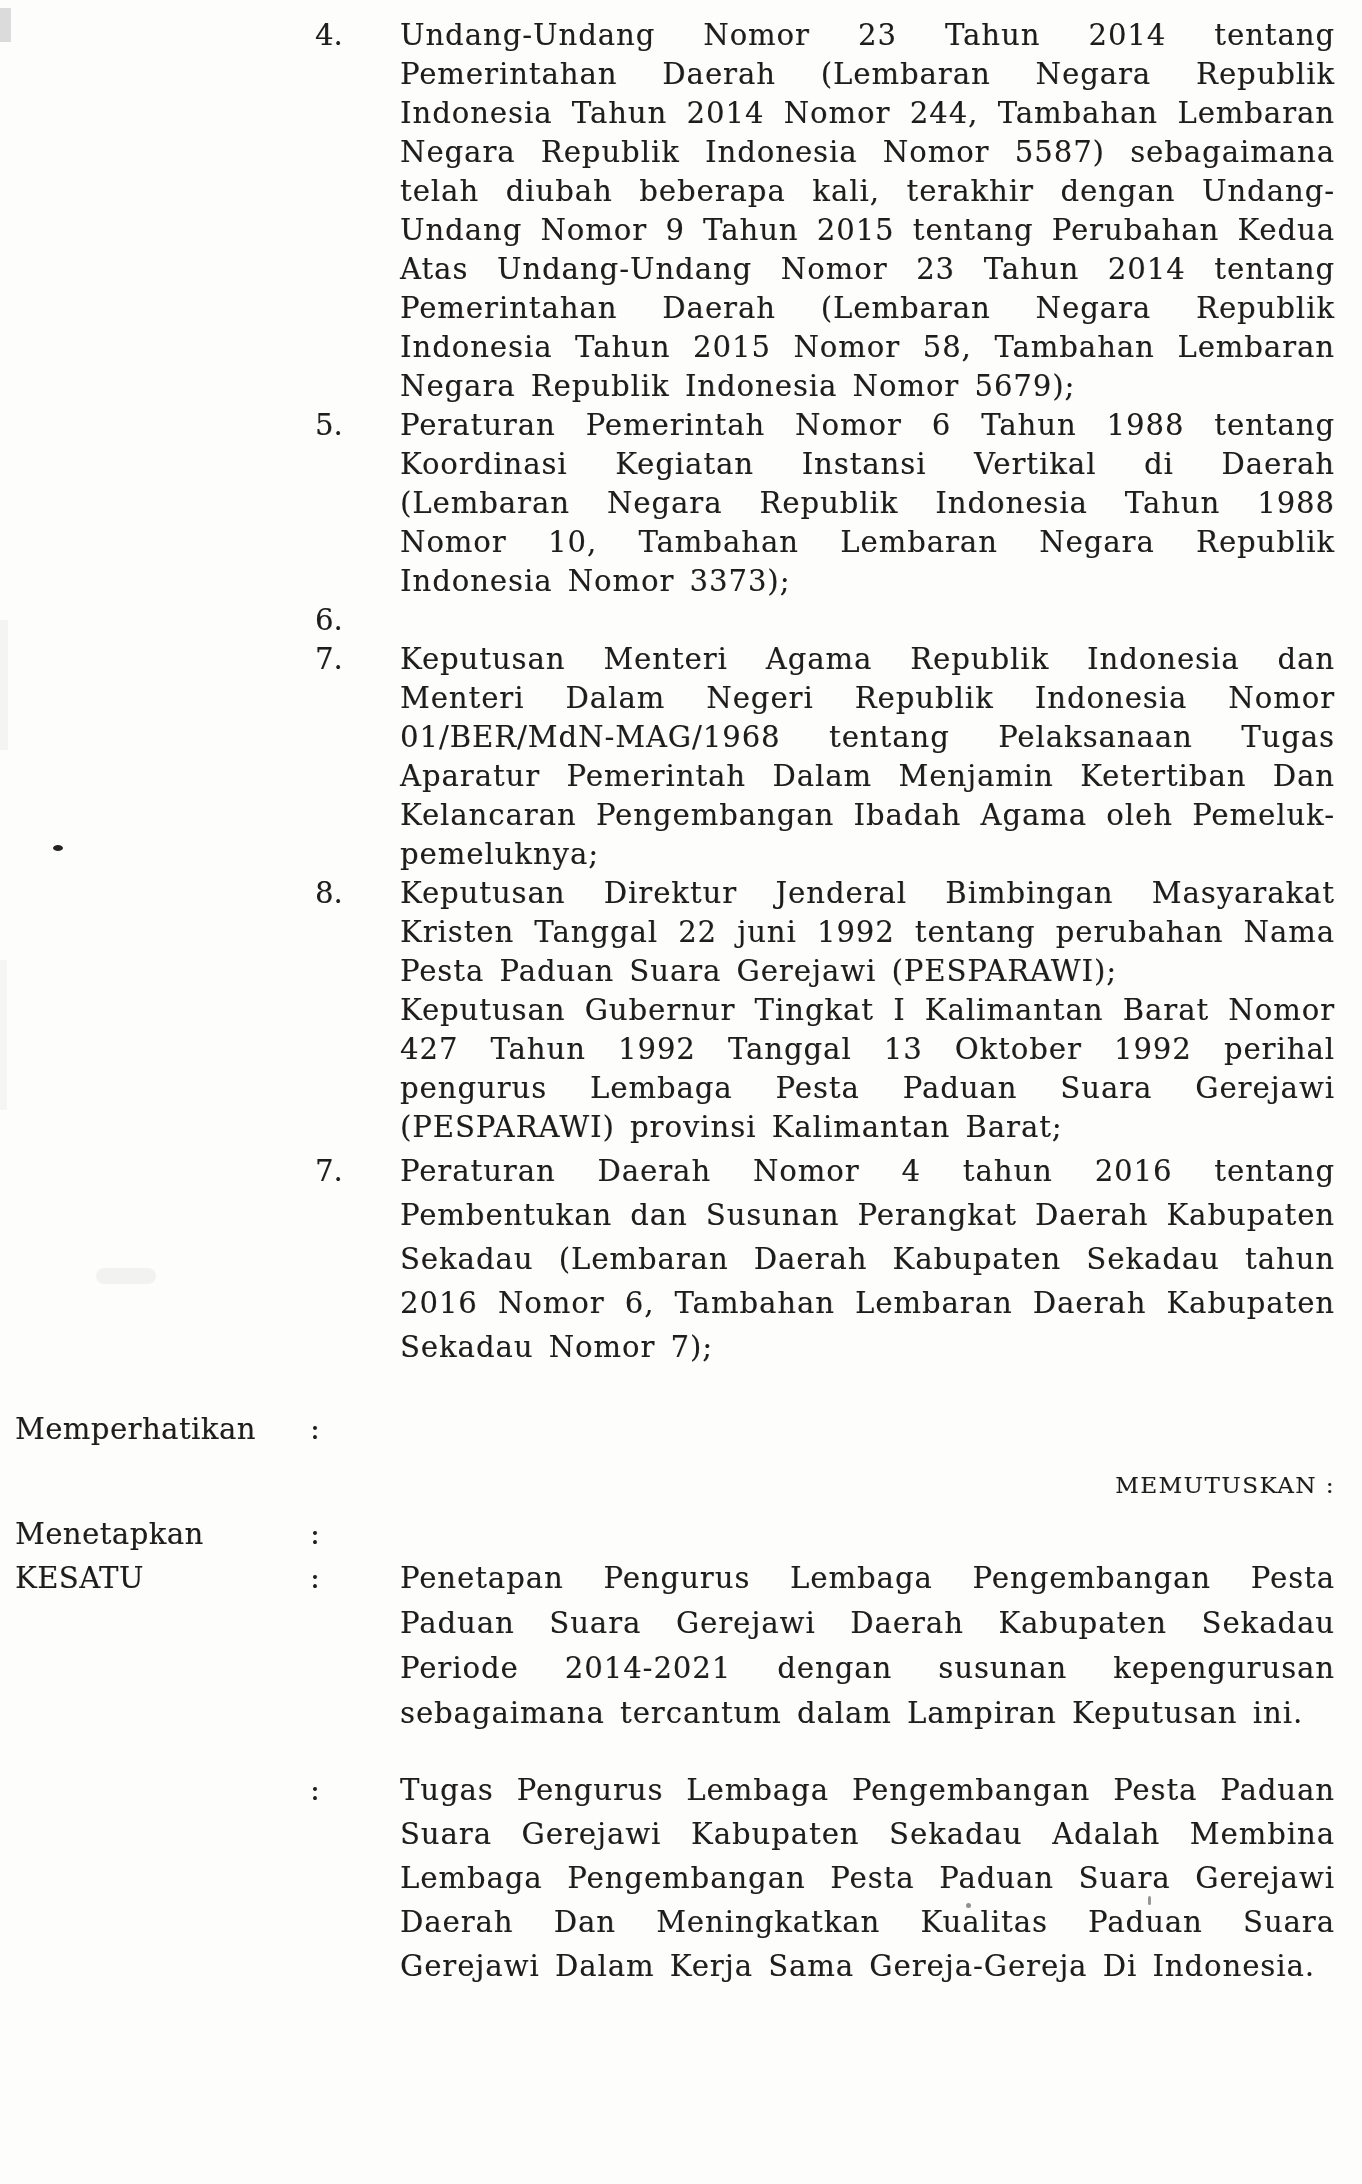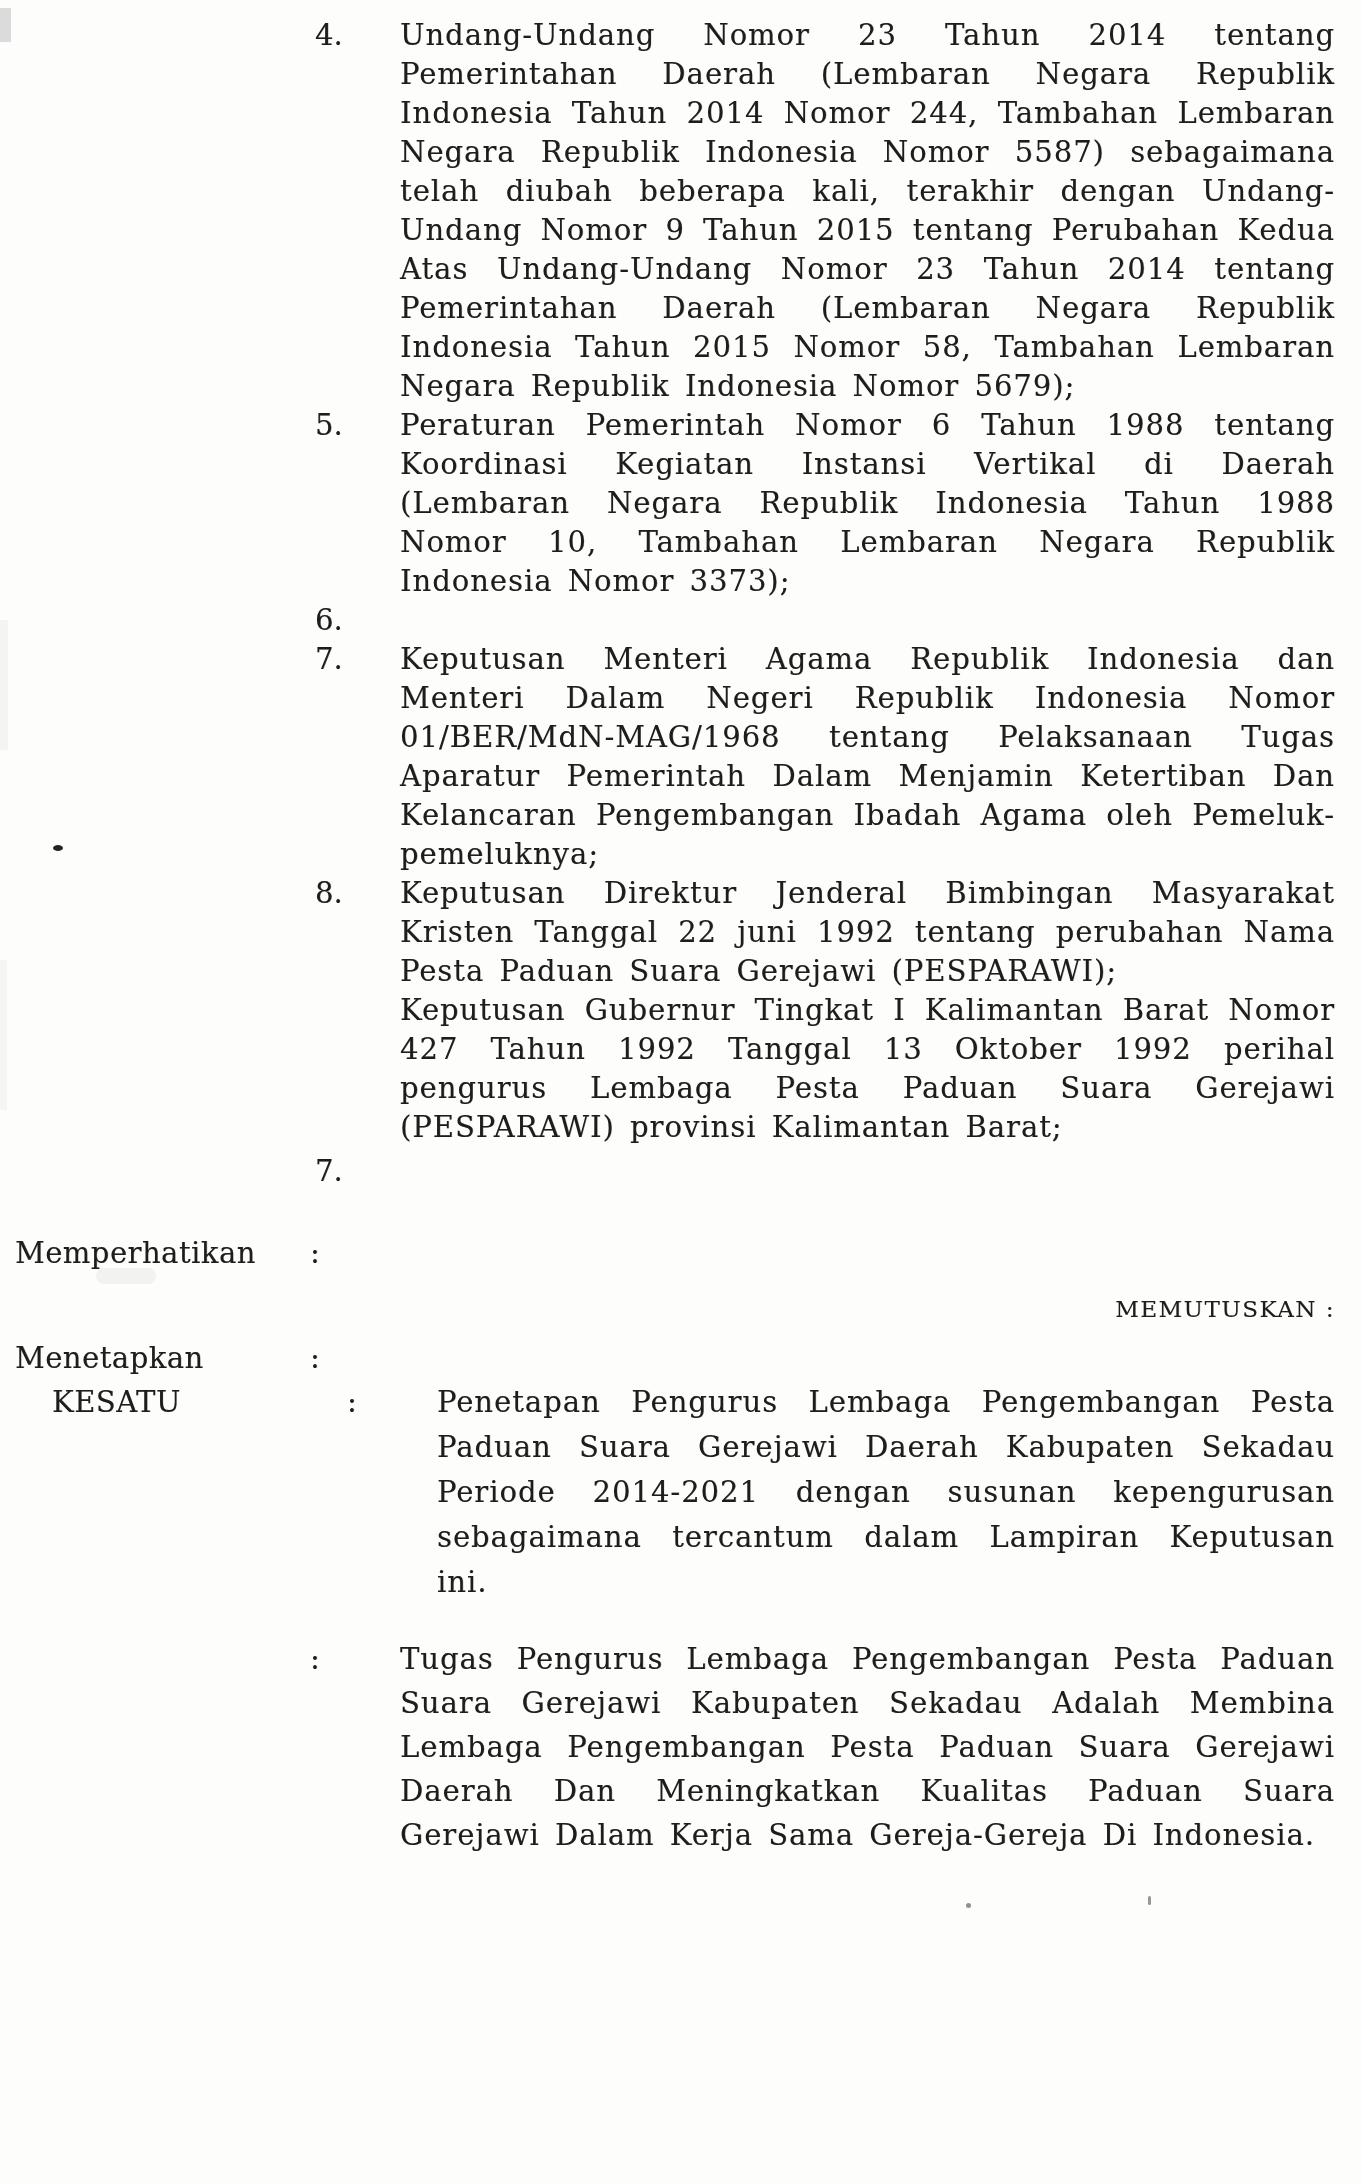--- a/index.html
+++ b/index.html
@@ -73,21 +73,21 @@
   .heading-row{margin-top:10px;}
   .heading-row .heading{
     grid-column:3;
     font-size:23px;
     line-height:46px;
     letter-spacing:1.5px;
     text-align:right;
   }
   .row-menetapkan .label,.row-menetapkan .colon{line-height:36px;}
   .row-menetapkan{margin-top:8px;}
-  .row-kesatu{margin-top:4px;margin-left:37px;}
+  .row-kesatu{margin-top:4px;}
   .row-kedua{margin-top:32px;}
   .row-kedua .body{line-height:44px;}
   .row-kedua .label,.row-kedua .colon{line-height:44px;}
   
   .artifact{position:absolute;text-shadow:none;}
   .a-corner{left:0;top:8px;width:11px;height:34px;background:rgba(120,120,118,0.25);}
   .a-dot-left{left:53px;top:845px;width:10px;height:6px;background:#26231f;border-radius:50%;}
   .a-speck-1{left:966px;top:1903px;width:5px;height:5px;background:rgba(60,55,50,0.55);border-radius:50%;}
   .a-speck-2{left:1148px;top:1896px;width:3px;height:9px;background:rgba(70,65,60,0.55);border-radius:2px;}
   .a-smudge-1{left:96px;top:1268px;width:60px;height:16px;background:rgba(150,150,145,0.10);border-radius:8px;}
@@ -135,20 +135,21 @@
         <span class="txt">Keputusan Direktur Jenderal Bimbingan Masyarakat Kristen Tanggal 22 juni 1992 tentang perubahan Nama Pesta Paduan Suara Gerejawi (PESPARAWI);</span>
       </div>
 
       <div class="item">
         <span class="num"></span>
         <span class="txt">Keputusan Gubernur Tingkat I Kalimantan Barat Nomor 427 Tahun 1992 Tanggal 13 Oktober 1992 perihal pengurus Lembaga Pesta Paduan Suara Gerejawi (PESPARAWI) provinsi Kalimantan Barat;</span>
       </div>
 
       <div class="item wide">
         <span class="num">7.</span>
+        <span class="txt">Peraturan Daerah Nomor 4 tahun 2016 tentang Pembentukan dan Susunan Perangkat Daerah Kabupaten Sekadau (Lembaran Daerah Kabupaten Sekadau tahun 2016 Nomor 6, Tambahan Lembaran Daerah Kabupaten Sekadau Nomor 7);</span>
       </div>
 
     </div>
 
     <div class="row row-memperhatikan">
       <span class="label">Memperhatikan</span>
       <span class="colon">:</span>
     </div>
 
     <div class="row heading-row">

